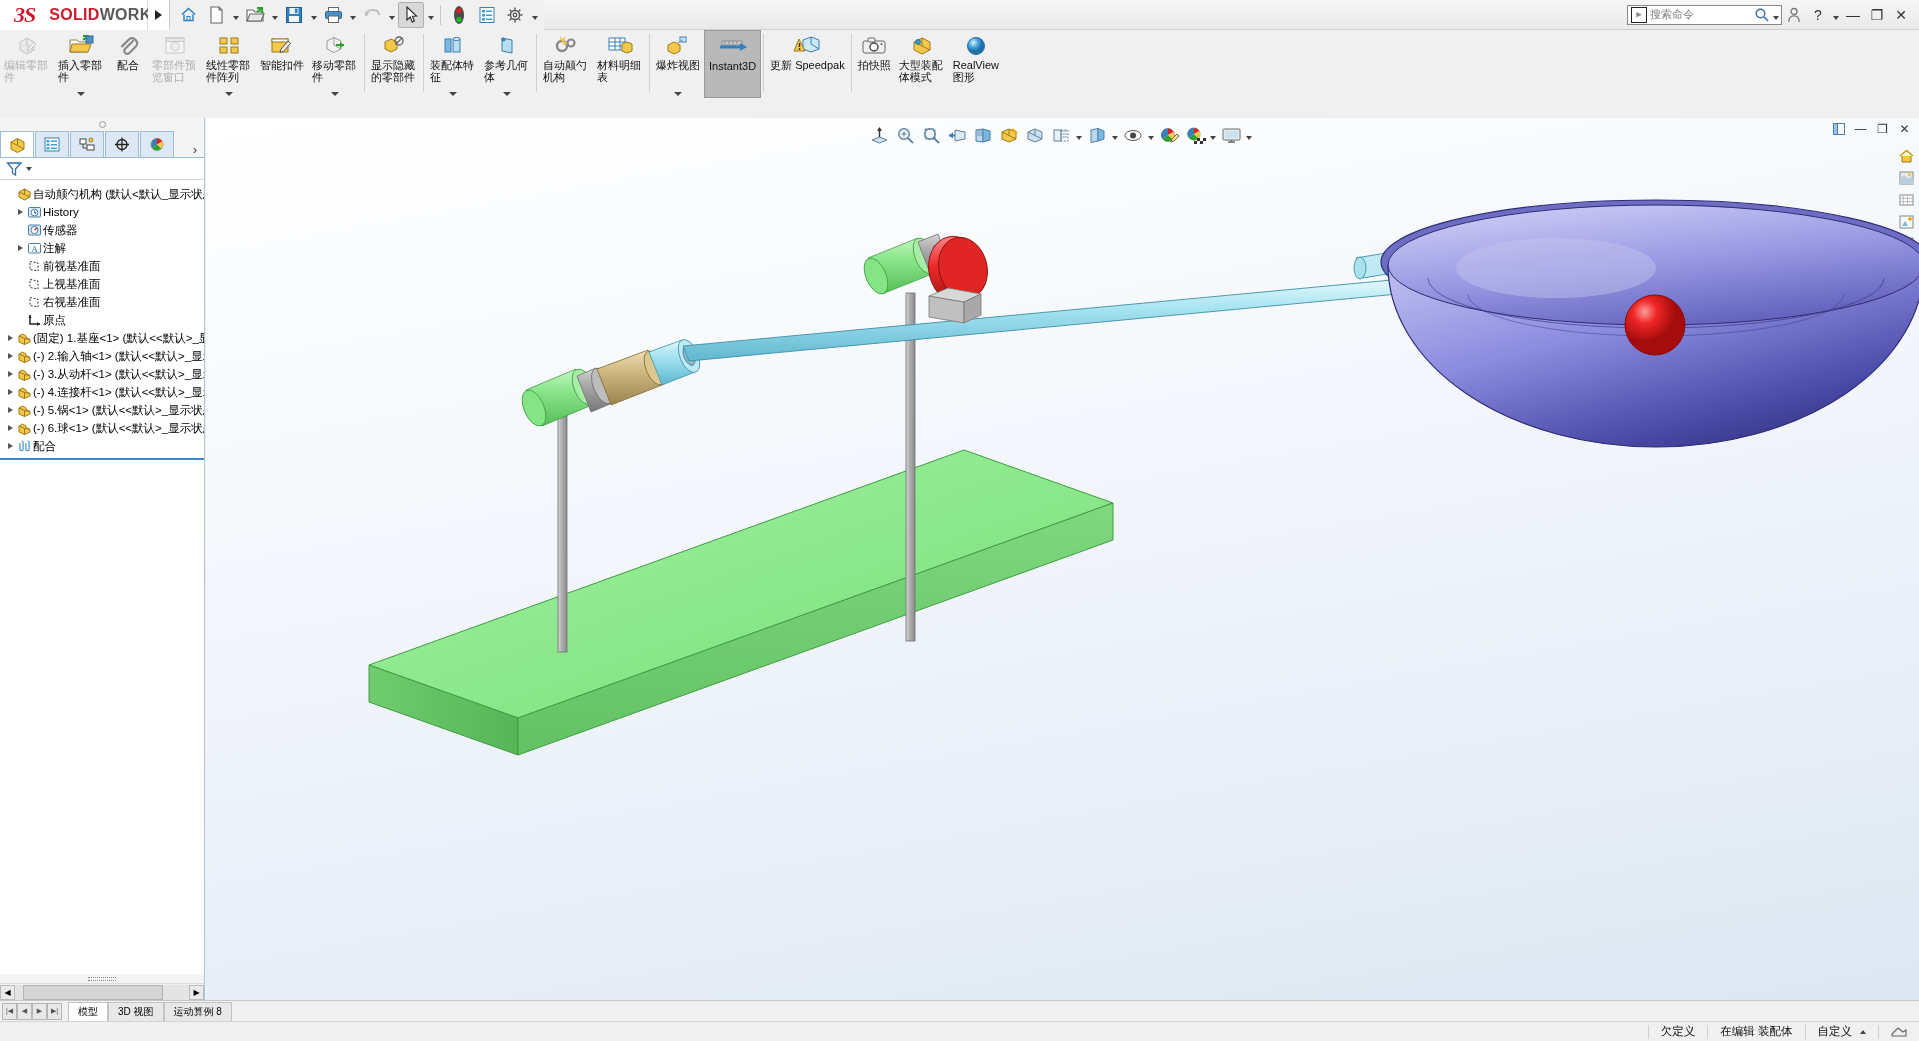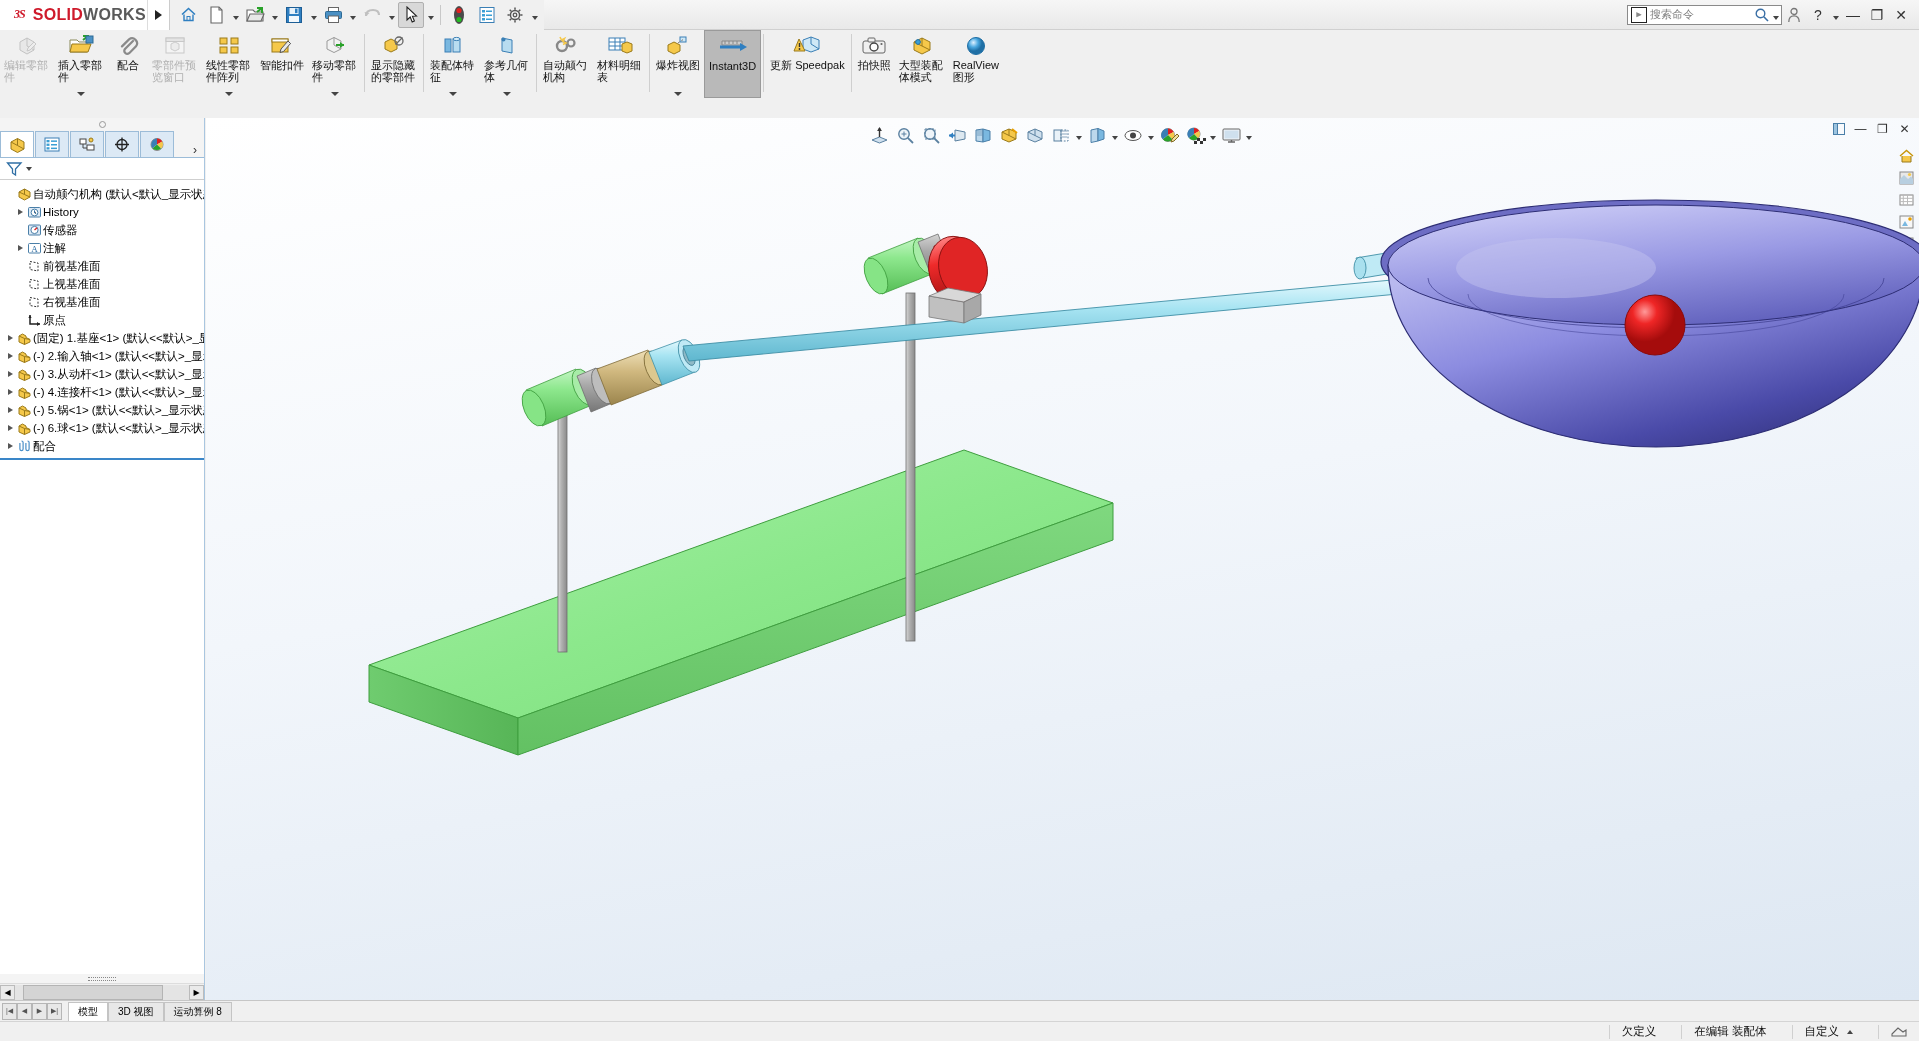--- a/index.html
+++ b/index.html
@@ -16,21 +16,21 @@
   
   .titlebar {
     position:absolute; left:0; top:0; width:1919px; height:30px;
     background:linear-gradient(#f6f6f6,#e9e9e9);
     border-bottom:1px solid #d0d0d0;
     display:flex; align-items:center;
   }
   .logo-box { width:148px; height:30px; display:flex; align-items:center; padding-left:14px;
       background:#fff; border-right:1px solid #ddd;}
   .logo-ds { font-family:"Liberation Serif", serif; font-weight:bold; font-style:italic;
-      font-size:12px; color:#cf1a2b; letter-spacing:-1px; margin-right:8px;}
+      font-size:22px; color:#cf1a2b; letter-spacing:-1px; margin-right:14px;}
   .logo-sw { font-size:16px; font-weight:bold; letter-spacing:0.3px;}
   .logo-sw .sol { color:#cf1a2b; }
   .logo-sw .wrk { color:#5a5a5a; }
   .tb-arrow { width:22px; height:30px; display:flex; align-items:center; justify-content:center;
       background:#fff; border-right:1px solid #ccc;}
   .tb-arrow:after { content:""; border-left:7px solid #222; border-top:5px solid transparent;
       border-bottom:5px solid transparent; }
   .qa-group { display:flex; align-items:center; height:30px; padding:0 4px; background:#f0f0f0;}
   .qa-btn { width:26px; height:26px; display:flex; align-items:center; justify-content:center;
       margin:0 1px; border:1px solid transparent; border-radius:2px;}
@@ -124,21 +124,21 @@
   
   .tabbar { position:absolute; left:0; top:1000px; width:1919px; height:21px;
       background:#f0f0f0; border-top:1px solid #c6c6c6; display:flex; align-items:center;}
   .nav-btn { width:15px; height:17px; border:1px solid #b6b6b6; background:#e8e8e8;
       display:flex; align-items:center; justify-content:center; font-size:7px; color:#555;}
   .btab { height:19px; padding:0 9px; display:flex; align-items:center; font-size:10px;
       border:1px solid #c4c4c4; border-bottom:none; background:#e8e8e8; margin-right:0px;text-align:center;}
   .btab.sel { background:#fff; }
   .statusbar { position:absolute; left:0; top:1021px; width:1919px; height:20px;
       background:#f0f0f0; border-top:1px solid #d4d4d4; display:flex; align-items:center;
-      font-size:11.5px; color:#111;gap:13px;}
+      font-size:11.5px; color:#111;}
   .sb-item { padding:0 12px; border-left:1px solid #d0d0d0; height:14px; display:flex; align-items:center;}
   .sb-caret:after{content:"";display:block;border-bottom:4px solid #444;border-left:3.5px solid transparent;border-right:3.5px solid transparent;}
 </style>
 </head>
 <body>
 
 <div class="app">
 
   <div class="titlebar">
     <div class="logo-box">

